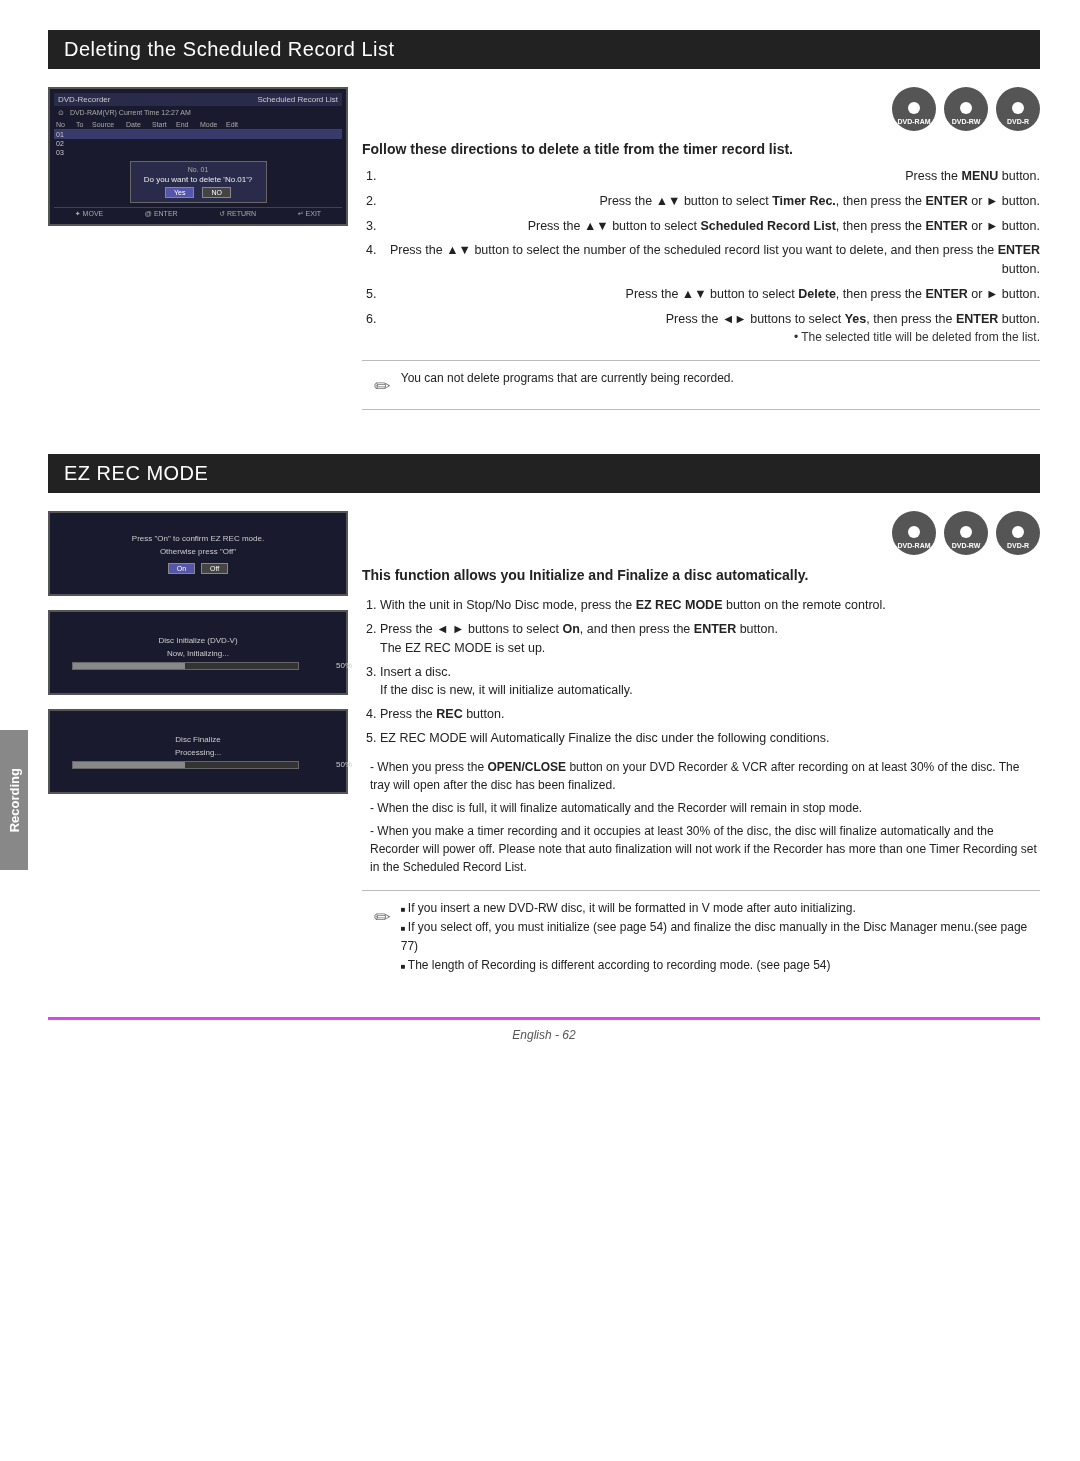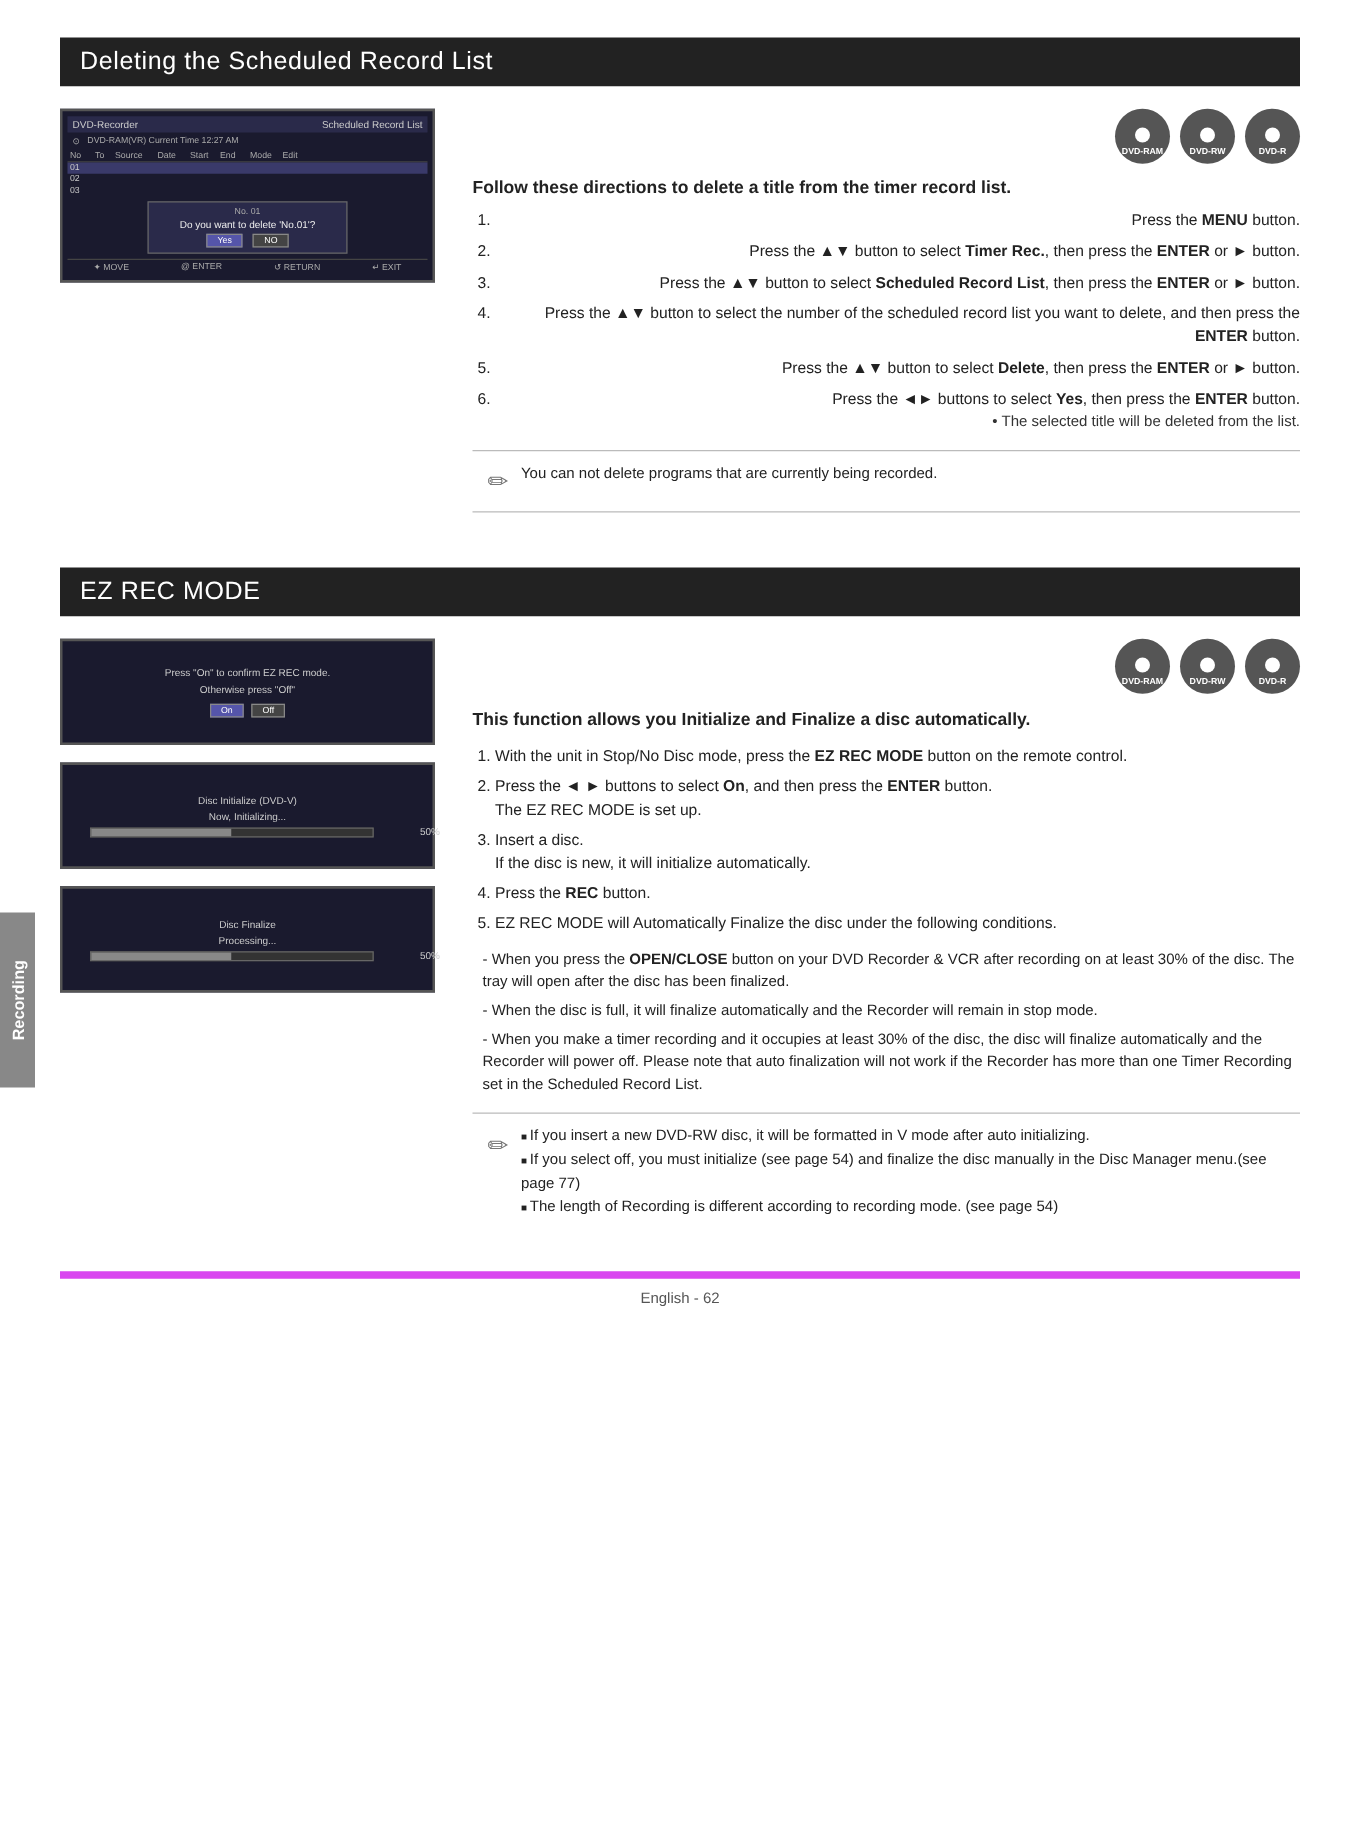--- a/index.html
+++ b/index.html
@@ -50,21 +50,21 @@
       letter-spacing: 0.5px;
     }
 
     .section-title.ez {
       margin-top: 30px;
     }
 
     
     .two-col {
       display: flex;
-      gap: 30px;
+      gap: 14px;
       margin-bottom: 10px;
     }
 
     .left-col {
       width: 300px;
       flex-shrink: 0;
     }
 
     .right-col {
       flex: 1;
@@ -142,21 +142,21 @@
       padding: 1px 2px;
     }
     .screen-row.highlight {
       background: #3a3a6a;
     }
     .confirm-box {
       background: #2a2a4a;
       border: 1px solid #666;
       padding: 4px 6px;
       margin: 4px auto;
-      width: 160px;
+      width: 137px;
       text-align: center;
       font-size: 8px;
       color: #eee;
     }
     .confirm-btns {
       display: flex;
       justify-content: center;
       gap: 8px;
       margin-top: 3px;
     }
@@ -326,22 +326,23 @@
       content: '■ ';
       font-size: 8px;
     }
 
     
     .page-footer {
       text-align: center;
       margin-top: 20px;
       font-size: 12px;
       color: #555;
-      border-top: 6px solid #d946ef;
+      border-top: 3px solid #d946ef;
       padding-top: 8px;
+      font-style: italic;
     }
 
     b { font-weight: bold; }
   </style>
 </head>
 <body>
 
 <div class="side-tab">
   <span>Recording</span>
 </div>

